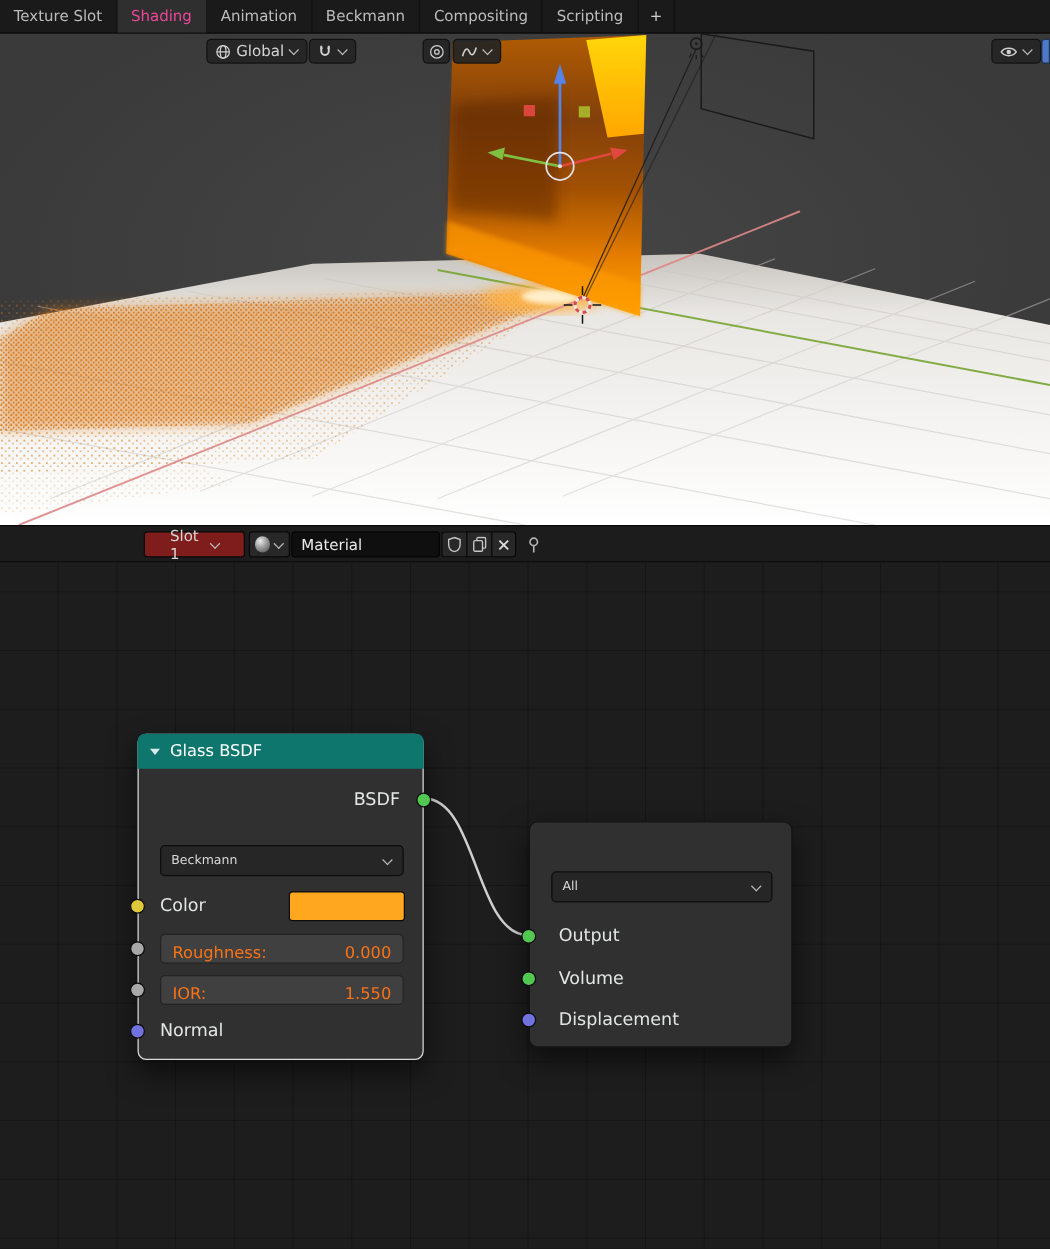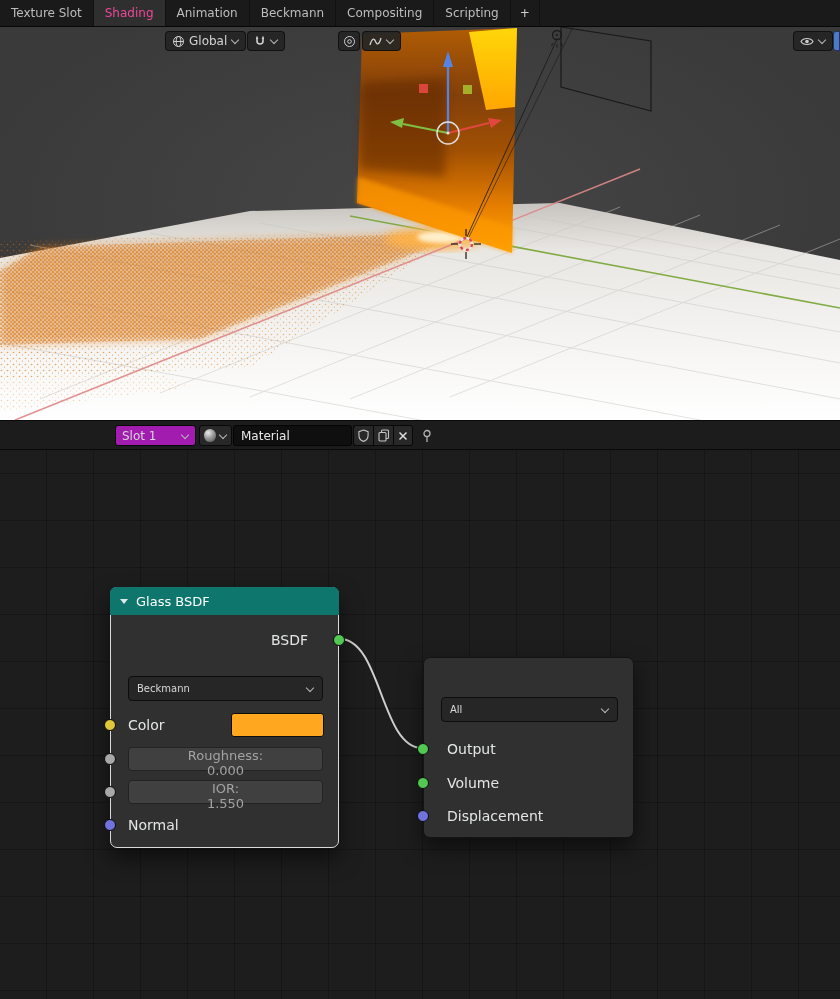--- a/index.html
+++ b/index.html
@@ -28,21 +28,21 @@
   #vp-snap{left:247px;}
   #vp-prop{left:338px;width:22px;justify-content:center;}
   #vp-falloff{left:362px;}
   #vp-overlays{left:793px;}
   #vp-shading-partial{left:833px;width:7px;padding:0;background:#4f79c7;border-radius:3px 0 0 3px;}
 
   
   #matbar{position:absolute;left:0;top:420px;width:840px;height:30px;background:#1c1c1c;
           border-top:1px solid #090909;border-bottom:1px solid #090909;box-sizing:border-box;}
   .mb{position:absolute;top:4px;height:21px;display:flex;align-items:center;box-sizing:border-box;font-size:12px;color:#d6d6d6;}
-  #mb-slot{left:115px;width:81px;background:#a21caf;border:1px solid #080808;border-radius:3px;padding:0 6px;justify-content:space-between;}
+  #mb-slot{left:115px;width:81px;background:#7f1d1d;border:1px solid #080808;border-radius:3px;padding:0 20px;justify-content:space-between;}
   #mb-preview{left:199px;width:33px;background:#282828;border:1px solid #080808;border-radius:3px;padding:0 4px;gap:3px;justify-content:center;}
   .sphere-ico{width:13px;height:13px;border-radius:50%;
               background:radial-gradient(circle at 35% 30%, #ececec, #9a9a9a 45%, #474747);}
   #mb-name{left:233px;width:119px;background:#0f0f0f;border:1px solid #040404;border-radius:3px;padding:0 7px;color:#e9e9e9;}
   #mb-shield{left:353px;width:20px;background:#282828;border:1px solid #080808;border-right:none;border-radius:3px 0 0 3px;justify-content:center;}
   #mb-copy{left:373px;width:20px;background:#282828;border:1px solid #080808;border-right:none;justify-content:center;}
   #mb-unlink{left:393px;width:20px;background:#282828;border:1px solid #080808;border-radius:0 3px 3px 0;justify-content:center;}
   #mb-pin{left:418px;width:18px;justify-content:center;}
 
   
@@ -56,26 +56,26 @@
   #output-node{left:423px;top:207px;width:211px;height:181px;border:1px solid #141414;}
   .node-header{position:absolute;left:-1px;top:-1px;right:-1px;height:28px;border-radius:6px 6px 0 0;
                display:flex;align-items:center;gap:8px;padding:0 10px;color:#fff;font-size:13px;box-sizing:border-box;}
   .tri{width:0;height:0;border-left:4.5px solid transparent;border-right:4.5px solid transparent;
        border-top:5.5px solid rgba(255,255,255,.85);}
   .nd-label{position:absolute;font-size:14px;color:#e4e6e6;line-height:24px;}
   .nd-select{position:absolute;background:#262626;border:1px solid #0d0d0d;border-radius:4px;
              display:flex;align-items:center;justify-content:space-between;padding:0 8px;
              color:#d9d9d9;font-size:10px;box-sizing:border-box;}
   .nd-num{position:absolute;background:#404040;border:1px solid #232323;border-radius:4px;
-          display:flex;align-items:center;justify-content:space-between;padding:0 9px;
-          color:#a3a3a3;font-size:13px;box-sizing:border-box;flex-direction:column;}
+          display:flex;align-items:flex-end;justify-content:space-between;padding:0 9px;
+          color:#f97316;font-size:13px;box-sizing:border-box;}
   .sock{position:absolute;width:12px;height:12px;border-radius:50%;border:1px solid #0c0c0c;box-sizing:border-box;}
 
   
-  .g-bsdf-label{right:30px;top:40px;}
+  .g-bsdf-label{right:18px;top:40px;}
   .g-select{left:17px;top:88px;width:195px;height:25px;}
   .g-color-label{left:17px;top:125px;}
   .g-swatch{position:absolute;left:120px;top:125px;width:93px;height:24px;border-radius:3px;border:1px solid #0c0c0c;box-sizing:border-box;}
   .g-rough{left:17px;top:159px;width:195px;height:24px;}
   .g-ior{left:17px;top:192px;width:195px;height:24px;}
   .g-normal-label{left:17px;top:225px;}
   .s-out{right:-7px;top:46px;}
   .s-color{left:-7px;top:131px;}
   .s-rough{left:-7px;top:165px;}
   .s-ior{left:-7px;top:198px;}

